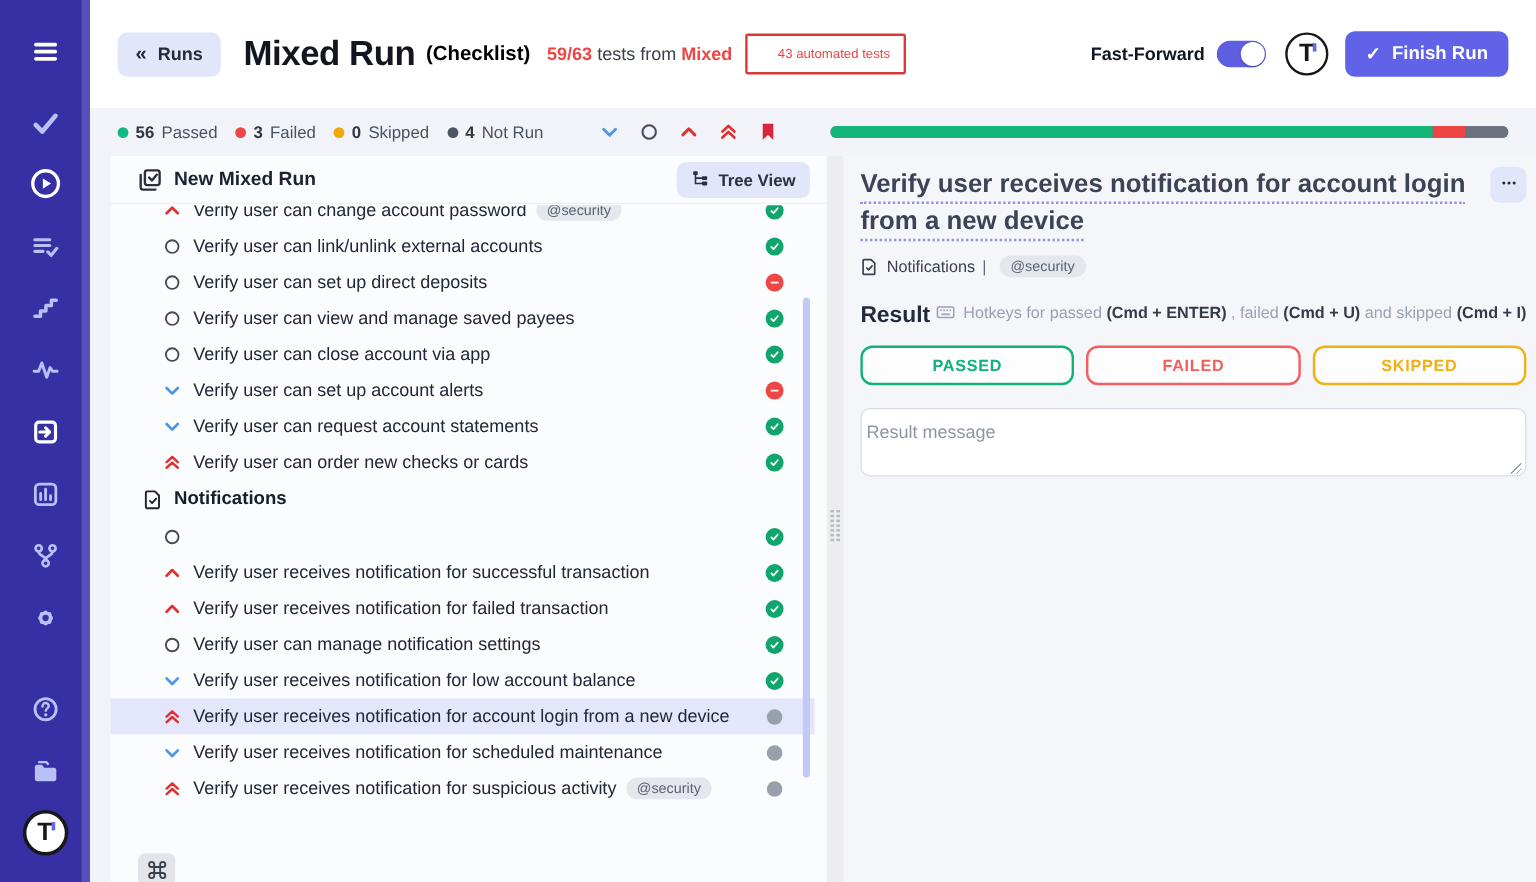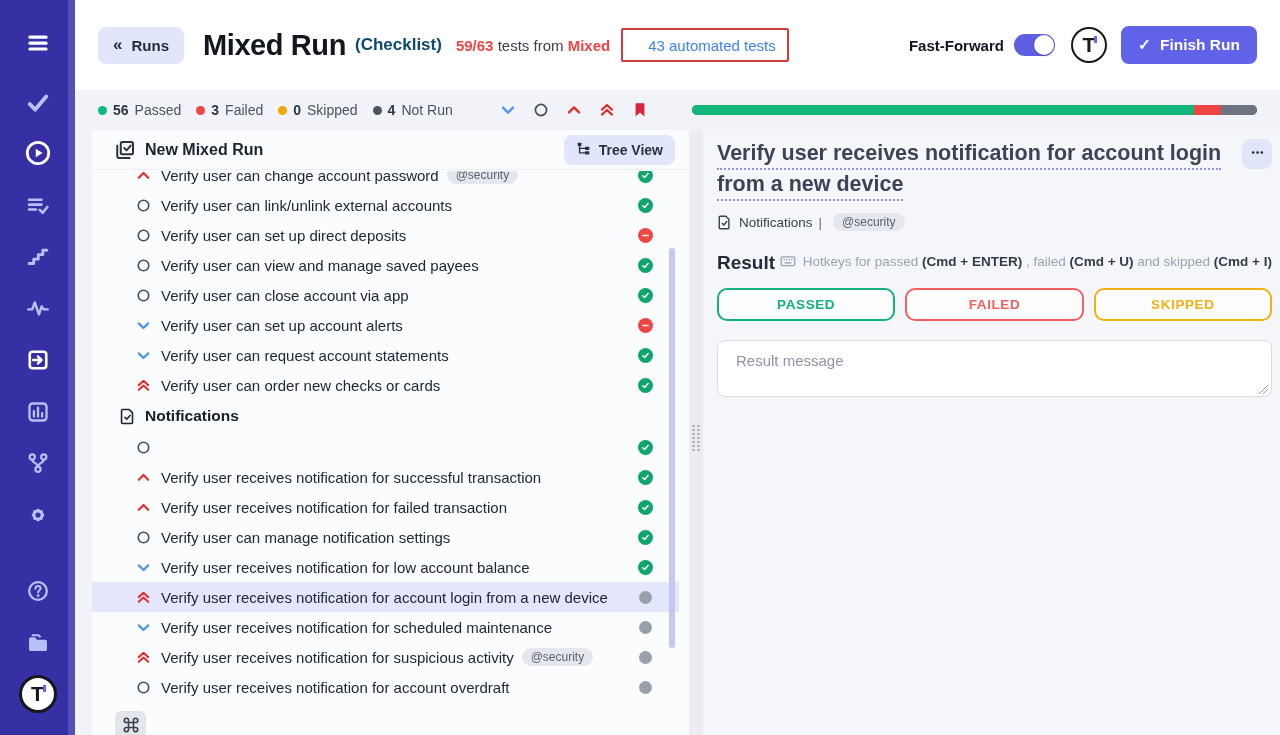--- a/index.html
+++ b/index.html
@@ -30,26 +30,26 @@
   .logo-circle { width:38px; height:38px; border-radius:50%; background:#ffffff; border:3px solid #17181c; display:flex; align-items:center; justify-content:center; position:relative; }
   .logo-circle .t { font-size:21px; font-weight:800; color:#17181c; line-height:1; margin-top:-2px; }
   .logo-circle .tick { position:absolute; top:7px; right:8px; width:3px; height:7px; background:#6467eb; }
 
   
   .main { position:absolute; left:75px; top:0; width:1205px; height:735px; }
   .header { position:absolute; left:0; top:0; width:1205px; height:90px; background:#ffffff; display:flex; align-items:center; padding:0 23px; }
   .runs-btn { display:flex; align-items:center; gap:9px; background:#e2e6fb; border:none; border-radius:8px; height:37px; padding:0 15px; font-family:inherit; font-size:15px; font-weight:700; color:#252b3a; cursor:pointer; }
   .runs-btn .chev { font-size:17px; font-weight:700; }
   .page-title { margin-left:19px; font-size:29px; font-weight:800; letter-spacing:-0.4px; color:#12161f; }
-  .page-subtitle { margin-left:9px; font-size:17px; font-weight:700; color:#0c4a6e; }
+  .page-subtitle { margin-left:9px; font-size:17px; font-weight:700; color:#000000; }
   .tests-count { margin-left:14px; font-size:15px; color:#3a414e; }
   .tests-count b { font-weight:700; color:#ef4444; }
   .auto-badge { margin-left:11px; display:flex; align-items:center; gap:7px; border:2px solid #d83a3a; border-radius:2px; padding:6px 11px; background:transparent; }
   .auto-badge .robot { color:#3a4150; } .auto-badge .cc { color:#7d8694; }
-  .auto-badge .txt { font-size:15px; color:#3b82f6; }
+  .auto-badge .txt { font-size:11px; color:#ef4444; }
   .hdr-right { margin-left:auto; display:flex; align-items:center; }
   .ff-label { font-size:15px; font-weight:700; color:#101522; }
   .toggle { margin-left:10px; width:41px; height:22px; border-radius:11px; background:#5e5fe0; position:relative; cursor:pointer; }
   .toggle .knob { position:absolute; right:1px; top:1px; width:20px; height:20px; border-radius:50%; background:#ffffff; box-shadow:0 1px 2px rgba(0,0,0,.3); }
   .hdr-logo { margin-left:16px; cursor:pointer; }
   .hdr-logo .logo-circle { width:36px; height:36px; border-width:2.5px; }
   .finish-btn { margin-left:14px; display:flex; align-items:center; gap:9px; background:#6062e8; border:none; border-radius:8px; height:38px; padding:0 17px; font-family:inherit; font-size:15.5px; font-weight:700; color:#ffffff; cursor:pointer; }
 
   
   .statsbar { position:absolute; left:0; top:90px; width:1205px; height:40px; display:flex; align-items:center; padding:16px 23px; }
@@ -110,21 +110,21 @@
   .result-head { margin-top:21px; display:flex; align-items:baseline; }
   .result-title { font-size:19px; font-weight:800; color:#222b3c; }
   .hotkeys { margin-left:auto; font-size:13.5px; display:flex; align-items:center; white-space:pre; }
   .hotkeys .kb { color:#9aa2b0; display:flex; margin-right:7px; align-self:center; }
   .hotkeys .kb svg { width:16px; height:16px; }
   .hotkeys .muted { color:#9aa2b0; }
   .hotkeys .strong { color:#343b48; font-weight:700; }
   .verdicts { margin-top:14px; display:flex; gap:10px; }
   .verdicts button { flex:1; height:33px; border-radius:10px; border:2px solid; background:#fdfdfe; font-family:inherit; font-size:13.5px; font-weight:700; letter-spacing:.6px; cursor:pointer; }
   .msg-wrap { margin-top:19px; position:relative; }
-  .msg { width:100%; height:57px; border:1px solid #d7dbe4; border-radius:8px; background:#ffffff; padding:11px 18px; font-family:inherit; font-size:15px; color:#20273a; resize:none; outline:none; }
+  .msg { width:100%; height:57px; border:1px solid #d7dbe4; border-radius:8px; background:#ffffff; padding:11px 4px; font-family:inherit; font-size:15px; color:#20273a; resize:none; outline:none; }
   .msg::placeholder { color:#8d95a4; }
   .grip { position:absolute; right:4px; bottom:7px; width:9px; height:9px; background:
     linear-gradient(135deg, transparent 45%, #9aa2b0 45%, #9aa2b0 52%, transparent 52%, transparent 70%, #9aa2b0 70%, #9aa2b0 77%, transparent 77%); pointer-events:none; }
 </style>
 </head>
 <body>
 
 <div class="app">
 
   <nav class="sidebar">
@@ -560,31 +560,20 @@
               </span>
   </div>
             <div class="row">
     <span class="pri">
                 <svg viewBox="0 0 16 16" fill="none" xmlns="http://www.w3.org/2000/svg">
                   <path d="M3 7.6L8 3l5 4.6M3 12.6L8 8l5 4.6" stroke="#e03131" stroke-width="2.2" stroke-linecap="round" stroke-linejoin="round"></path>
                 </svg>
               </span>
     <span class="ttl">Verify user receives notification for suspicious activity</span>
               <span class="tag">@security</span>
-    <span class="status">
-                <span class="badge not-run"></span>
-              </span>
-  </div>
-            <div class="row">
-    <span class="pri">
-                <svg viewBox="0 0 16 16" fill="none" xmlns="http://www.w3.org/2000/svg">
-                  <circle cx="8" cy="8" r="5.6" stroke="#444c5c" stroke-width="1.7"></circle>
-                </svg>
-              </span>
-    <span class="ttl">Verify user receives notification for account overdraft</span>
     <span class="status">
                 <span class="badge not-run"></span>
               </span>
   </div>
           </div>
         <span class="list-thumb"></span>
         <button class="cmd-btn">
           <span><svg viewBox="0 0 16 16" fill="none" xmlns="http://www.w3.org/2000/svg">
                 <path d="M5.8 5.8H3.9A1.9 1.9 0 1 1 5.8 3.9V5.8ZM10.2 5.8h1.9A1.9 1.9 0 1 0 10.2 3.9V5.8ZM5.8 10.2H3.9a1.9 1.9 0 1 0 1.9 1.9V10.2ZM10.2 10.2h1.9a1.9 1.9 0 1 1-1.9 1.9V10.2ZM5.8 5.8h4.4v4.4H5.8Z" stroke="currentColor" stroke-width="1.4" stroke-linejoin="round"></path>
               </svg></span>

